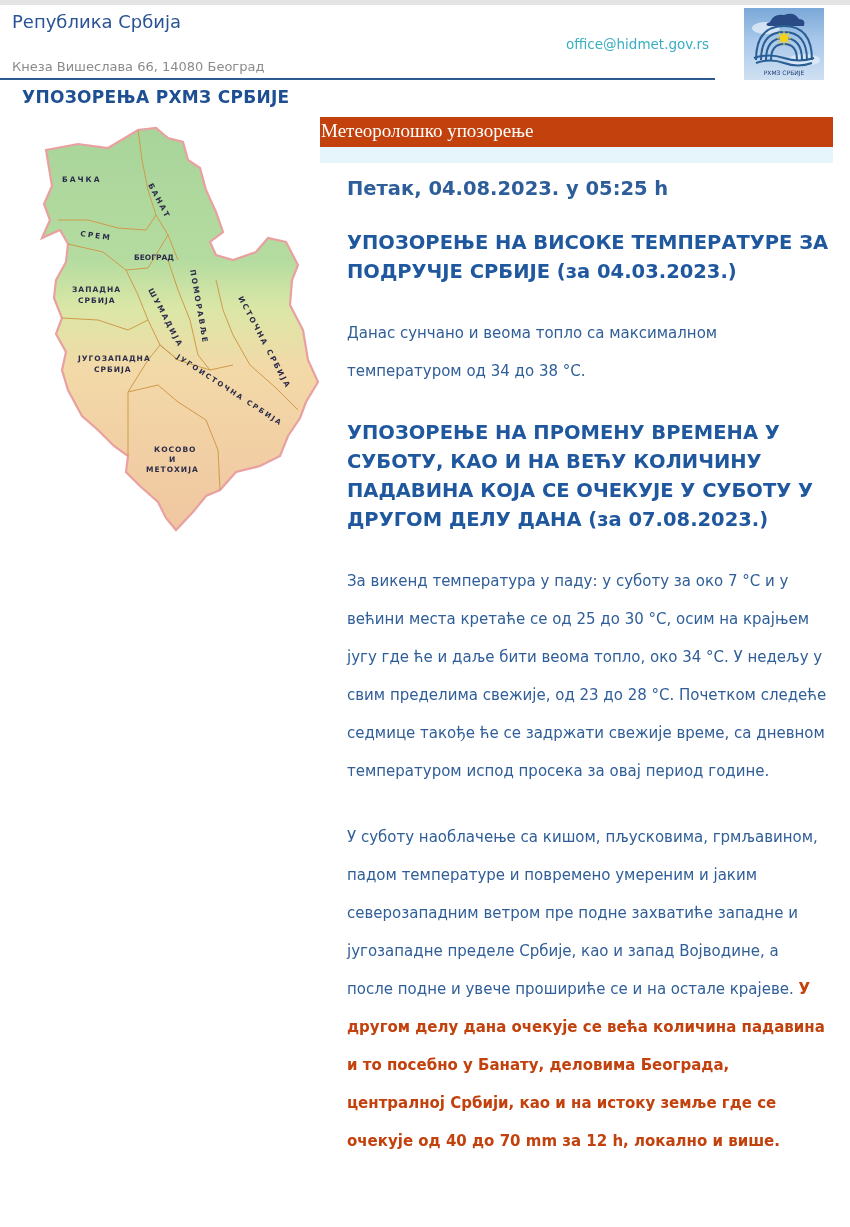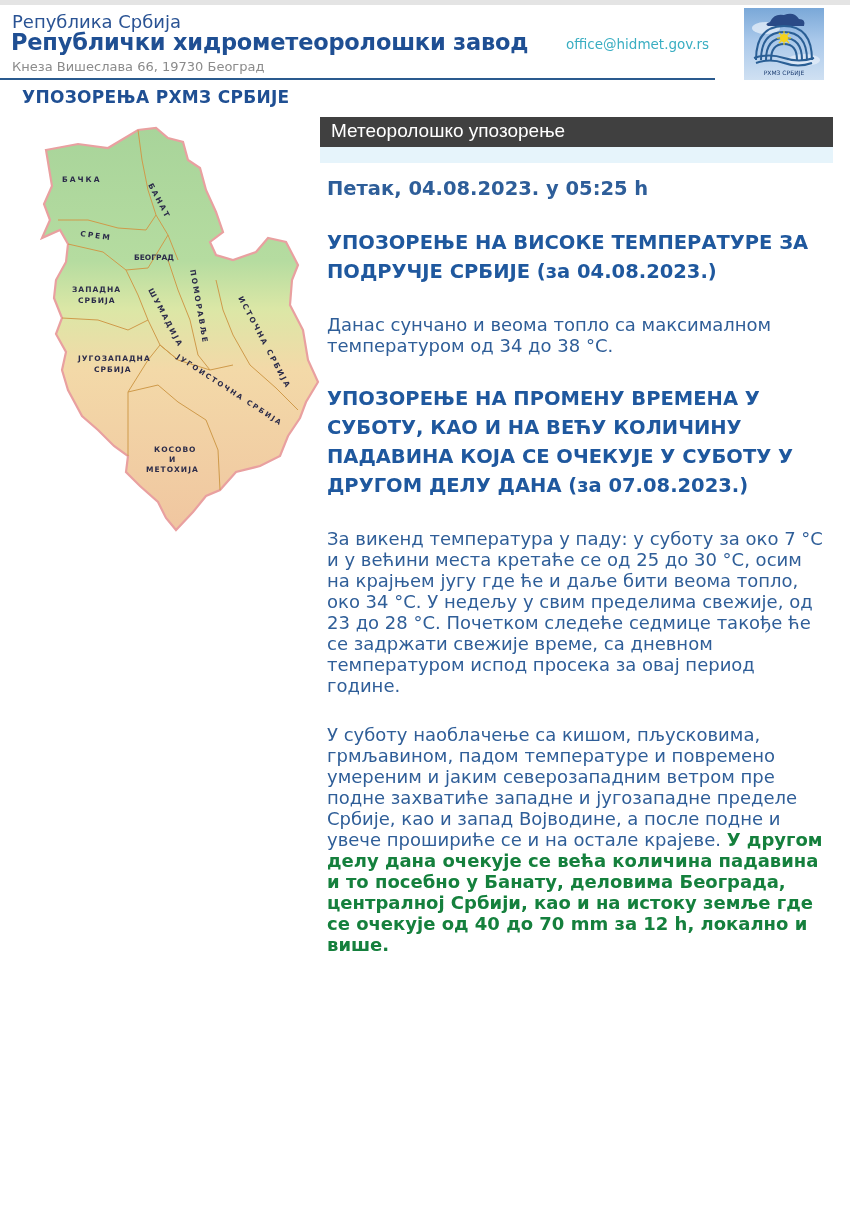--- a/index.html
+++ b/index.html
@@ -15,38 +15,37 @@
   .email { position: absolute; left: 566px; top: 31px; font-size: 13.5px; color: #3aaec2; text-decoration: none; text-align: right; }
   .header-rule { position: absolute; left: 0; top: 73px; width: 715px; height: 2px; background: #2a5a8e; }
   .logo { position: absolute; left: 744px; top: 3px; width: 80px; height: 72px;
           background: linear-gradient(180deg, #7aa8d8 0%, #a9c8ea 45%, #cfe0f2 100%); overflow: hidden; }
 
   .nav-title { position: absolute; left: 22px; top: 87px; font-size: 17px; font-weight: bold; color: #1f4f93; letter-spacing: 0.3px; text-decoration: none; }
 
   .map { position: absolute; left: 28px; top: 120px; width: 300px; height: 420px; }
 
   .content { position: absolute; left: 320px; top: 117px; width: 513px; }
-  .section-bar { height: 30px; background: #404040; color: #ffffff; font-size: 19px; padding: 3px 0 0 11px; font-family: Liberation Sans, sans-serif; }
+  .section-bar { height: 30px; background: #c2410c; color: #ffffff; font-size: 19px; padding: 3px 0 0 1px; font-family: Liberation Serif, serif; }
   .section-sub { height: 16px; background: #e6f4fb; }
 
-  .content-body { padding-left: 7px; padding-right: 4px; color: #2f5e98; }
+  .content-body { padding-left: 7px; padding-right: 4px; color: #2f5e98; margin-left: 20px; }
   .date-line { margin-top: 14px; font-size: 19.5px; font-weight: bold; color: #2e5e99; }
   .warn-head { margin-top: 28px; font-size: 19.5px; font-weight: bold; color: #1f589e; line-height: 29px; }
-  .para { margin-top: 28px; font-size: 18px; line-height: 21px; color: #2f5e98; }
-  .para b { color: #15803d; }
+  .para { margin-top: 28px; font-size: 15px; line-height: 38px; color: #2f5e98; }
+  .para b { color: #c2410c; }
 </style>
 </head>
 <body>
 
 <div class="top-strip"></div>
 
 <div class="header">
   <div class="rep-label">Република Србија</div>
-  <div class="inst-title">Републички хидрометеоролошки завод</div>
-  <div class="address">Кнеза Вишеслава 66, 19730  Београд</div>
+  <div class="address">Кнеза Вишеслава 66, 14080  Београд</div>
   <a class="email">office@hidmet.gov.rs</a>
   <div class="header-rule"></div>
   <div class="logo">
     <svg width="80" height="72" viewBox="0 0 80 72">
       <ellipse cx="22" cy="20" rx="14" ry="6" fill="#eef4fb" opacity="0.7"></ellipse>
       <ellipse cx="60" cy="52" rx="16" ry="6" fill="#eef4fb" opacity="0.6"></ellipse>
       <path d="M26 14 Q30 5 40 7 Q50 3 55 11 Q62 11 60 18 L24 18 Q20 16 26 14 Z" fill="#2a4a86"></path>
       <g fill="none" stroke="#2a5f95" stroke-width="2">
         <path d="M12 52 Q12 18 40 18 Q68 18 68 52"></path>
         <path d="M17 52 Q17 24 40 24 Q63 24 63 52"></path>
@@ -111,19 +110,19 @@
       <text x="118" y="352" letter-spacing="1">МЕТОХИЈА</text>
     </g>
   </svg>
 </div>
 
 <div class="content">
   <div class="section-bar">Метеоролошко упозорење</div>
   <div class="section-sub"></div>
   <div class="content-body">
     <div class="date-line">Петак, 04.08.2023. у 05:25 h</div>
-    <div class="warn-head">УПОЗОРЕЊЕ НА ВИСОКЕ ТЕМПЕРАТУРЕ ЗА ПОДРУЧЈЕ СРБИЈЕ (за 04.08.2023.)</div>
+    <div class="warn-head">УПОЗОРЕЊЕ НА ВИСОКЕ ТЕМПЕРАТУРЕ ЗА ПОДРУЧЈЕ СРБИЈЕ (за 04.03.2023.)</div>
     <p class="para">Данас сунчано и веома топло са максималном температуром од 34 до 38 °C.</p>
     <div class="warn-head">УПОЗОРЕЊЕ НА ПРОМЕНУ ВРЕМЕНА У СУБОТУ, КАО И НА ВЕЋУ КОЛИЧИНУ ПАДАВИНА КОЈА СЕ ОЧЕКУЈЕ У СУБОТУ У ДРУГОМ ДЕЛУ ДАНА (за 07.08.2023.)</div>
     <p class="para">За викенд температура у паду: у суботу за око 7 °C и у већини места кретаће се од 25 до 30 °C, осим на крајњем југу где ће и даље бити веома топло, око 34 °C. У недељу у свим пределима свежије, од 23 до 28 °C. Почетком следеће седмице такође ће се задржати свежије време, са дневном температуром испод просека за овај период године.</p>
     <p class="para"><span>У суботу наоблачење са кишом, пљусковима, грмљавином, падом температуре и повремено умереним и јаким северозападним ветром пре подне захватиће западне и југозападне пределе Србије, као и запад Војводине, а после подне и увече прошириће се и на остале крајеве.</span> <b>У другом делу дана очекује се већа количина падавина и то посебно у Банату, деловима Београда, централној Србији, као и на истоку земље где се очекује од 40 до 70 mm за 12 h, локално и више.</b></p>
   </div>
 </div>
 
 </body></html>

